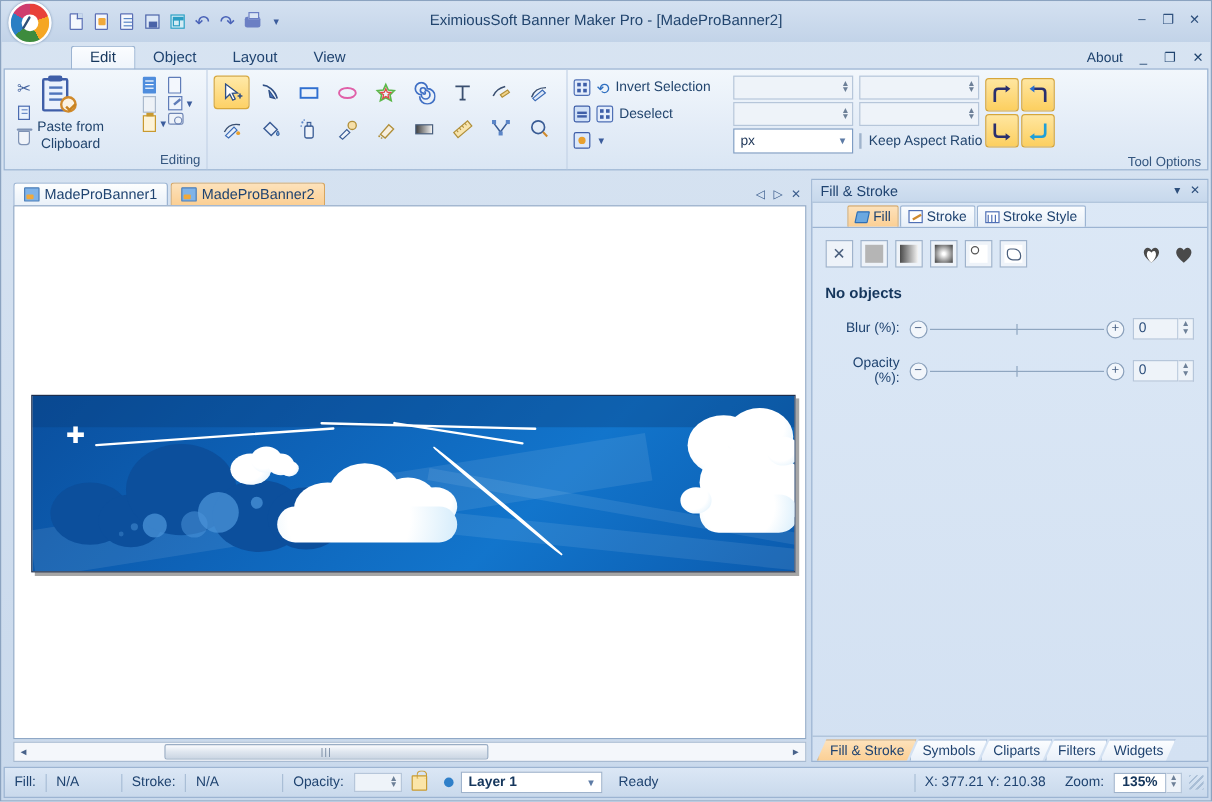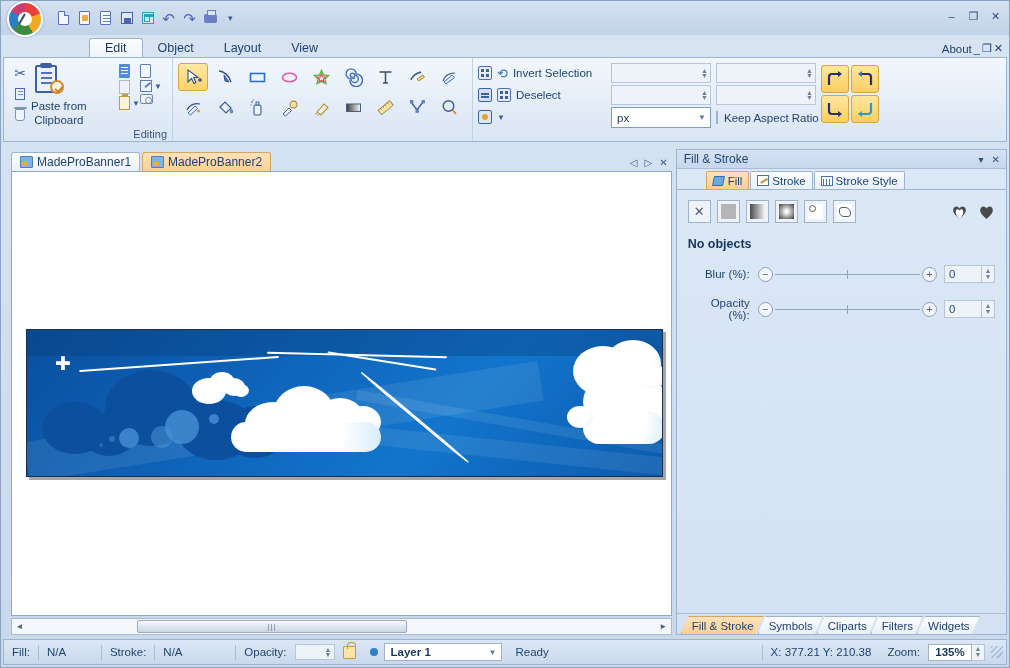--- a/index.html
+++ b/index.html
@@ -63,33 +63,33 @@
 
   .win-title {
     position:absolute; left:0; right:0; top:9px; text-align:center;
     font-size:12.5px; color:#22456e; pointer-events:none;
   }
   .win-btns { position:absolute; right:7px; top:9px; display:flex; gap:9px; color:#2d4f7c; }
   .win-btns span { font-size:11px; width:13px; text-align:center; }
 
   
   .ribbon-tabs {
-    height:22px; display:flex; align-items:flex-end; padding-left:88px;
+    height:22px; display:flex; align-items:flex-end; padding-left:58px;
     position:relative; background:transparent;
   }
   .rtab {
     padding:2px 15px 3px; font-size:12.5px; color:#1f4370;
     border-radius:3px 3px 0 0; position:relative; top:1px;
   }
   .rtab.active {
     background:linear-gradient(180deg,#fbfdff 0%,#eef4fb 100%);
     border:1px solid #9cb4d2; border-bottom:none; color:#15365c;
   }
   .about-zone {
-    position:absolute; right:6px; bottom:2px; display:flex; align-items:center; gap:2px;
+    position:absolute; right:6px; bottom:2px; display:flex; align-items:center; gap:14px;
     font-size:11.5px; color:#20446f;
   }
   .about-zone .mini { font-size:11px; }
 
   
   .ribbon {
     height:85px; margin:0 2px;
     background:linear-gradient(180deg,#f2f7fc 0%,#e3ecf7 60%,#dae6f4 100%);
     border:1px solid #9cb4d2; border-top:1px solid #9cb4d2;
     display:flex; position:relative;
@@ -376,20 +376,21 @@
           <div class="saveas-glyph"></div>
         </div>
       <div class="qicon undo">↶</div>
       <div class="qicon redo">↷</div>
       <div class="qicon">
           <div class="printer"></div>
         </div>
       <div class="qat-more">▾</div>
     </div>
 
+    <div class="win-title">EximiousSoft Banner Maker Pro - [MadeProBanner2]</div>
 
     <div class="win-btns">
       <span>–</span>
       <span>❐</span>
       <span>✕</span>
     </div>
   </div>
 
   <div class="ribbon-tabs">
     <div class="rtab active"><span>Edit</span></div>
@@ -659,20 +660,21 @@
             </div>
             <div class="align-btn">
               <svg width="20" height="20" viewBox="0 0 20 20">
                   <path d="M16 4 L16 12 Q16 15 13 15 L5 15" stroke="#1f9fd8" stroke-width="2.2" fill="none"></path>
                   <path d="M7 12 L3 15 L7 18 Z" fill="#1f9fd8"></path>
                 </svg>
             </div>
           </div>
         </div>
       </div>
+      <div class="rgroup-label">Tool Options</div>
     </div>
   </div>
 
   <div class="main">
 
     <div class="left-pane">
       <div class="doctabs">
         <div class="dtab">
           <div class="dtab-ico"></div>
           <span>MadeProBanner1</span>

